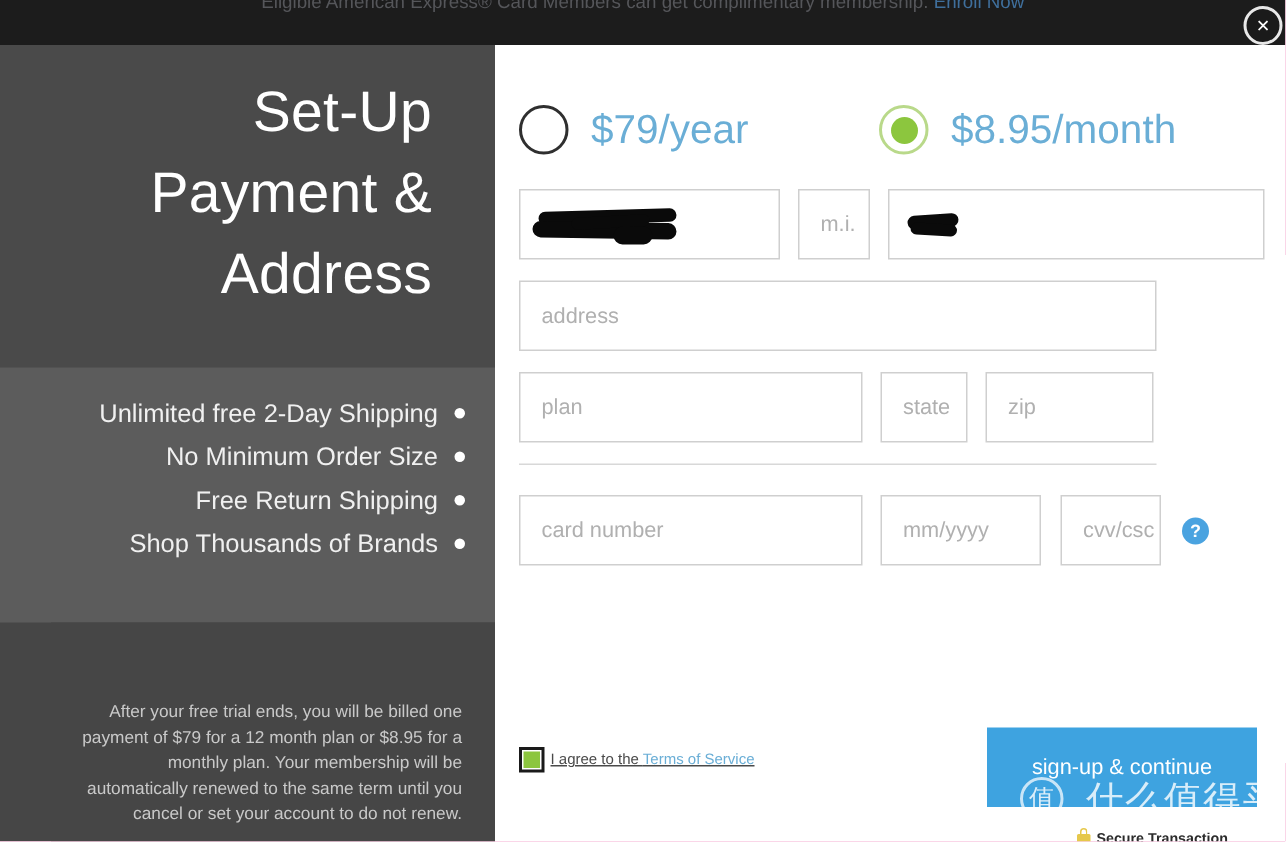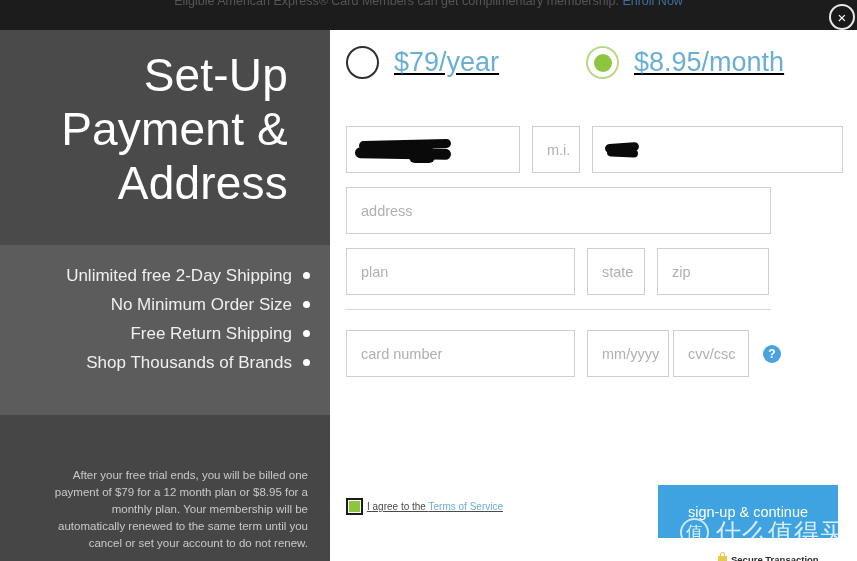--- a/index.html
+++ b/index.html
@@ -67,21 +67,21 @@
     background: #464646;
   }
   .sidebar-head {
     height: 215px;
     background: #4a4a4a;
     box-sizing: border-box;
     padding: 18px 42px 0 0;
   }
   .panel-title {
     color: #ffffff;
-    font-size: 46px;
+    font-size: 38px;
     line-height: 54px;
     font-weight: 300;
     text-align: right;
     letter-spacing: 0.2px;
   }
   .panel-title span { display: block; }
 
   .sidebar-mid {
     height: 170px;
     background: #5c5c5c;
@@ -130,25 +130,24 @@
     top: 30px;
     width: 527px;
     height: 531px;
     background: #ffffff;
   }
 
   
   .plan-row {
     position: absolute;
     left: 16px;
-    top: 16px;
+    top: 40px;
     width: 495px;
     display: flex;
     align-items: flex-end;
-    text-decoration: underline;
   }
   .plan-option {
     display: flex;
     align-items: center;
   }
   .plan-option.first { width: 240px; }
   .radio-outer {
     width: 33px;
     height: 33px;
     border-radius: 50%;
@@ -206,22 +205,22 @@
     overflow: hidden;
   }
   .w-first { width: 174px; }
   .w-mi    { width: 48px; margin-left: 12px; }
   .w-last  { width: 251px; margin-left: 12px; }
   .w-addr  { width: 425px; }
   .w-city  { width: 229px; }
   .w-state { width: 58px; margin-left: 12px; }
   .w-zip   { width: 112px; margin-left: 12px; }
   .w-card  { width: 229px; }
-  .w-exp   { width: 82px; margin-left: 12px; }
-  .w-cvv   { width: 76px; margin-left: 4px; }
+  .w-exp   { width: 107px; margin-left: 12px; }
+  .w-cvv   { width: 67px; margin-left: 13px; }
 
   .redact {
     position: absolute;
     background: #0a0a0a;
     border-radius: 6px;
   }
   .redact.r1 { left: 12px; top: 13px;  width: 92px; height: 9px;  transform: rotate(-1.5deg); }
   .redact.r2 { left: 8px;  top: 21px;  width: 96px; height: 11px; transform: rotate(1deg); }
   .redact.r3 { left: 34px; top: 17px;  width: 52px; height: 8px;  transform: rotate(-3deg); }
   .redact.r4 { left: 62px; top: 24px;  width: 26px; height: 12px; }
@@ -352,21 +351,21 @@
     border-radius: 50%;
     border: 2px solid rgba(255,255,255,0.72);
     color: rgba(255,255,255,0.82);
     font-size: 17px;
     line-height: 26px;
     text-align: center;
     box-sizing: border-box;
     flex: none;
   }
   .wm-text {
-    margin-left: 7px;
+    margin-left: 15px;
     font-size: 25px;
     color: rgba(255,255,255,0.80);
     letter-spacing: 1px;
     white-space: nowrap;
   }
 </style>
 </head>
 <body>
 
 <div id="app">

